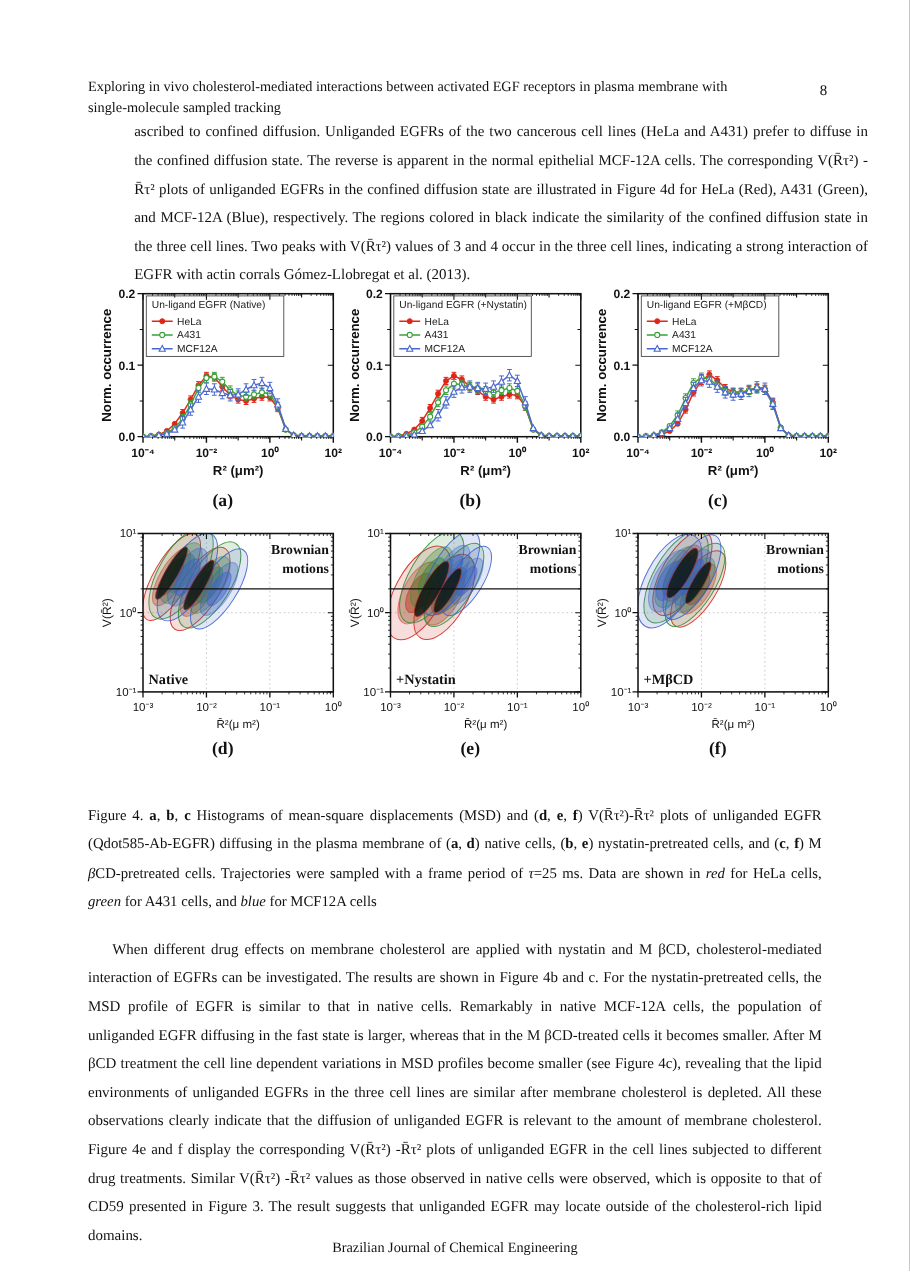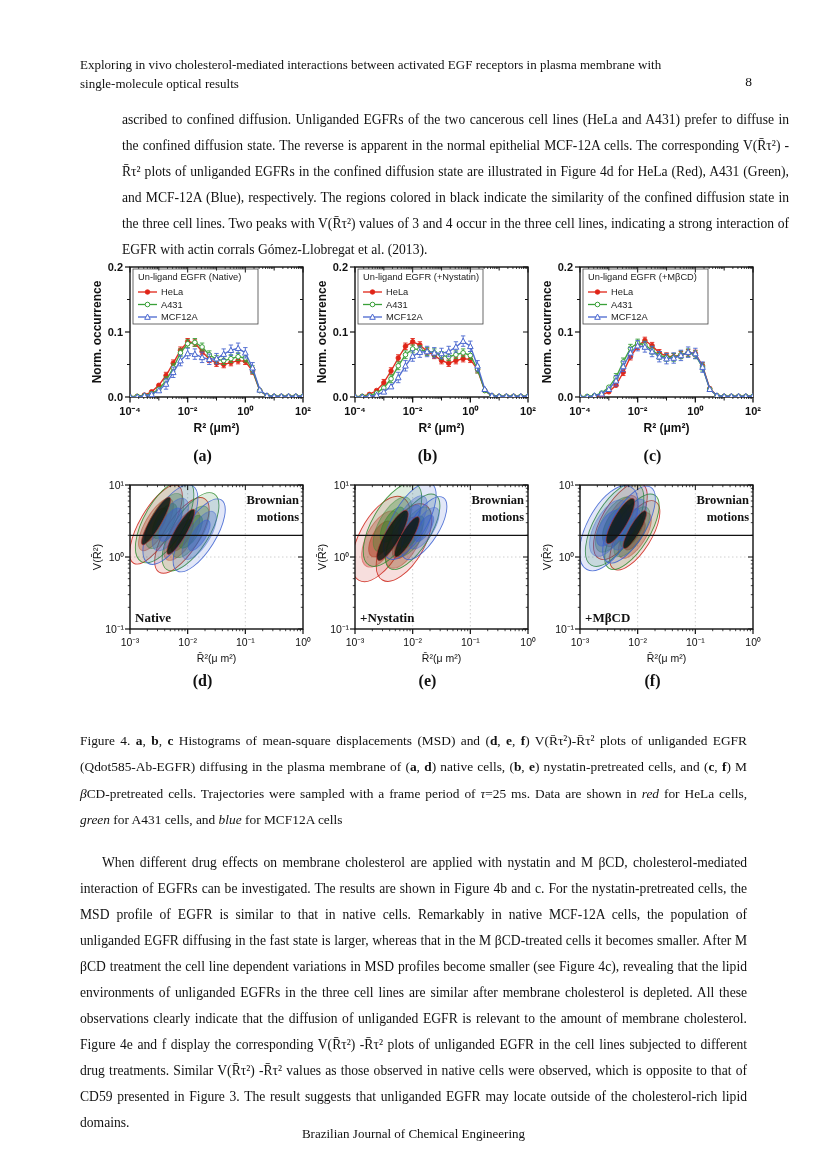--- a/index.html
+++ b/index.html
@@ -1,37 +1,37 @@
 <!DOCTYPE html>
 <html><head>
 <meta charset="utf-8">
 <style>
   html,body{margin:0;padding:0;background:#888;}
   .page{position:relative;width:827px;height:1169px;margin:0 auto;background:#ffffff;
         font-family:"Liberation Serif",serif;color:#111;overflow:hidden;}
   .abs{position:absolute;}
-  .header-title{left:80px;top:55px;width:600px;font-size:13px;line-height:19px;}
+  .header-title{left:80px;top:69px;width:600px;font-size:13px;line-height:19px;}
   .page-number{left:700px;top:74px;width:52px;text-align:right;font-size:13.5px;}
   .body-text{left:80px;width:667px;font-size:13.6px;line-height:26px;text-align:justify;}
   #para1{top:107px;margin-left:42px;}
   #para2{top:850px;text-indent:22px;}
   .caption{left:80px;top:728px;width:667px;font-size:13.4px;line-height:26.4px;text-align:justify;}
   .chart-cell{width:225px;}
   .panel-letter{width:225px;text-align:center;font-weight:bold;font-size:16px;}
   .footer{left:0;top:1126px;width:827px;text-align:center;font-size:13px;}
   svg{display:block;}
 </style>
 </head>
 <body>
 
 <div class="page">
 
   <div class="abs header-title">
     <div>Exploring in vivo cholesterol-mediated interactions between activated EGF receptors in plasma membrane with</div>
-    <div>single-molecule optical results</div>
+    <div>single-molecule sampled tracking</div>
   </div>
   <div class="abs page-number">8</div>
 
   <div id="para1" class="abs body-text">ascribed to confined diffusion. Unliganded EGFRs of the two cancerous cell lines (HeLa and A431) prefer to diffuse in the confined diffusion state. The reverse is apparent in the normal epithelial MCF-12A cells. The corresponding V(R̄τ²) -R̄τ² plots of unliganded EGFRs in the confined diffusion state are illustrated in Figure 4d for HeLa (Red), A431 (Green), and MCF-12A (Blue), respectively. The regions colored in black indicate the similarity of the confined diffusion state in the three cell lines. Two peaks with V(R̄τ²) values of 3 and 4 occur in the three cell lines, indicating a strong interaction of EGFR with actin corrals Gómez-Llobregat et al. (2013).</div>
 
   <div class="abs">
 
     <div class="abs chart-cell" style="left:90px;top:260px;">
         <svg width="225" height="182" viewBox="0 0 225 182">
           <rect x="40" y="7" width="173" height="130" fill="none" stroke="#111" stroke-width="1.4"></rect>

